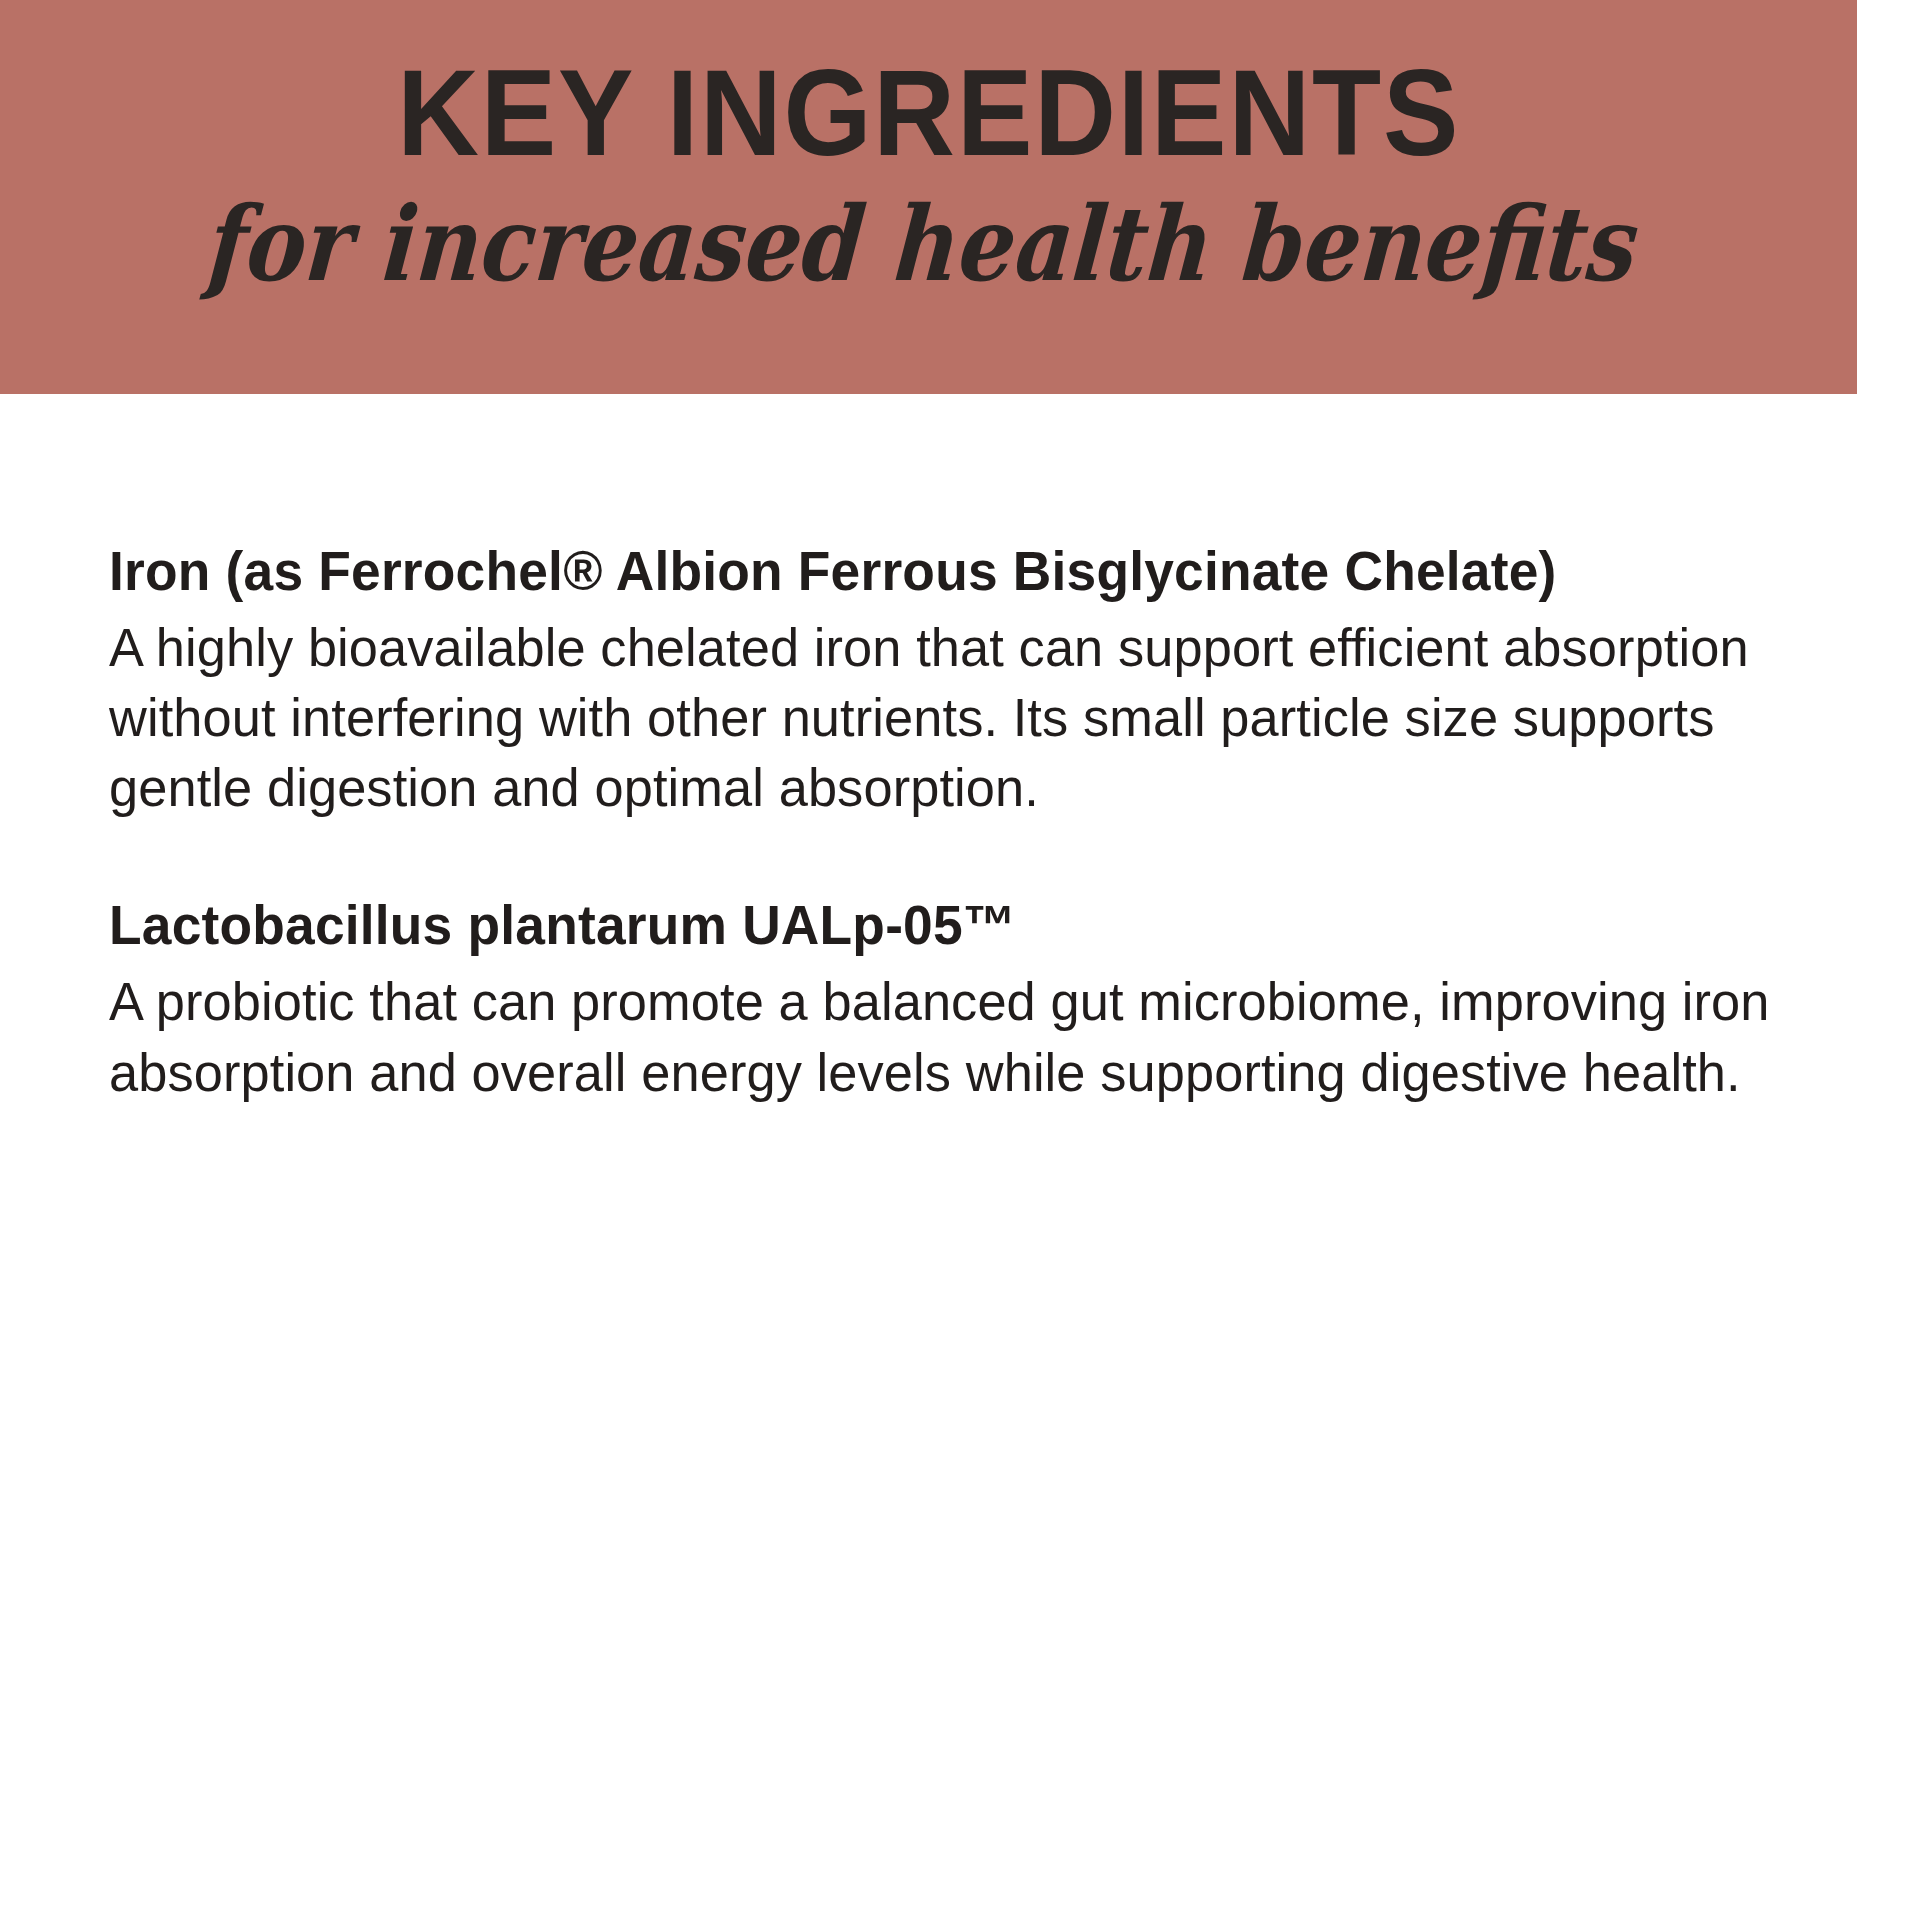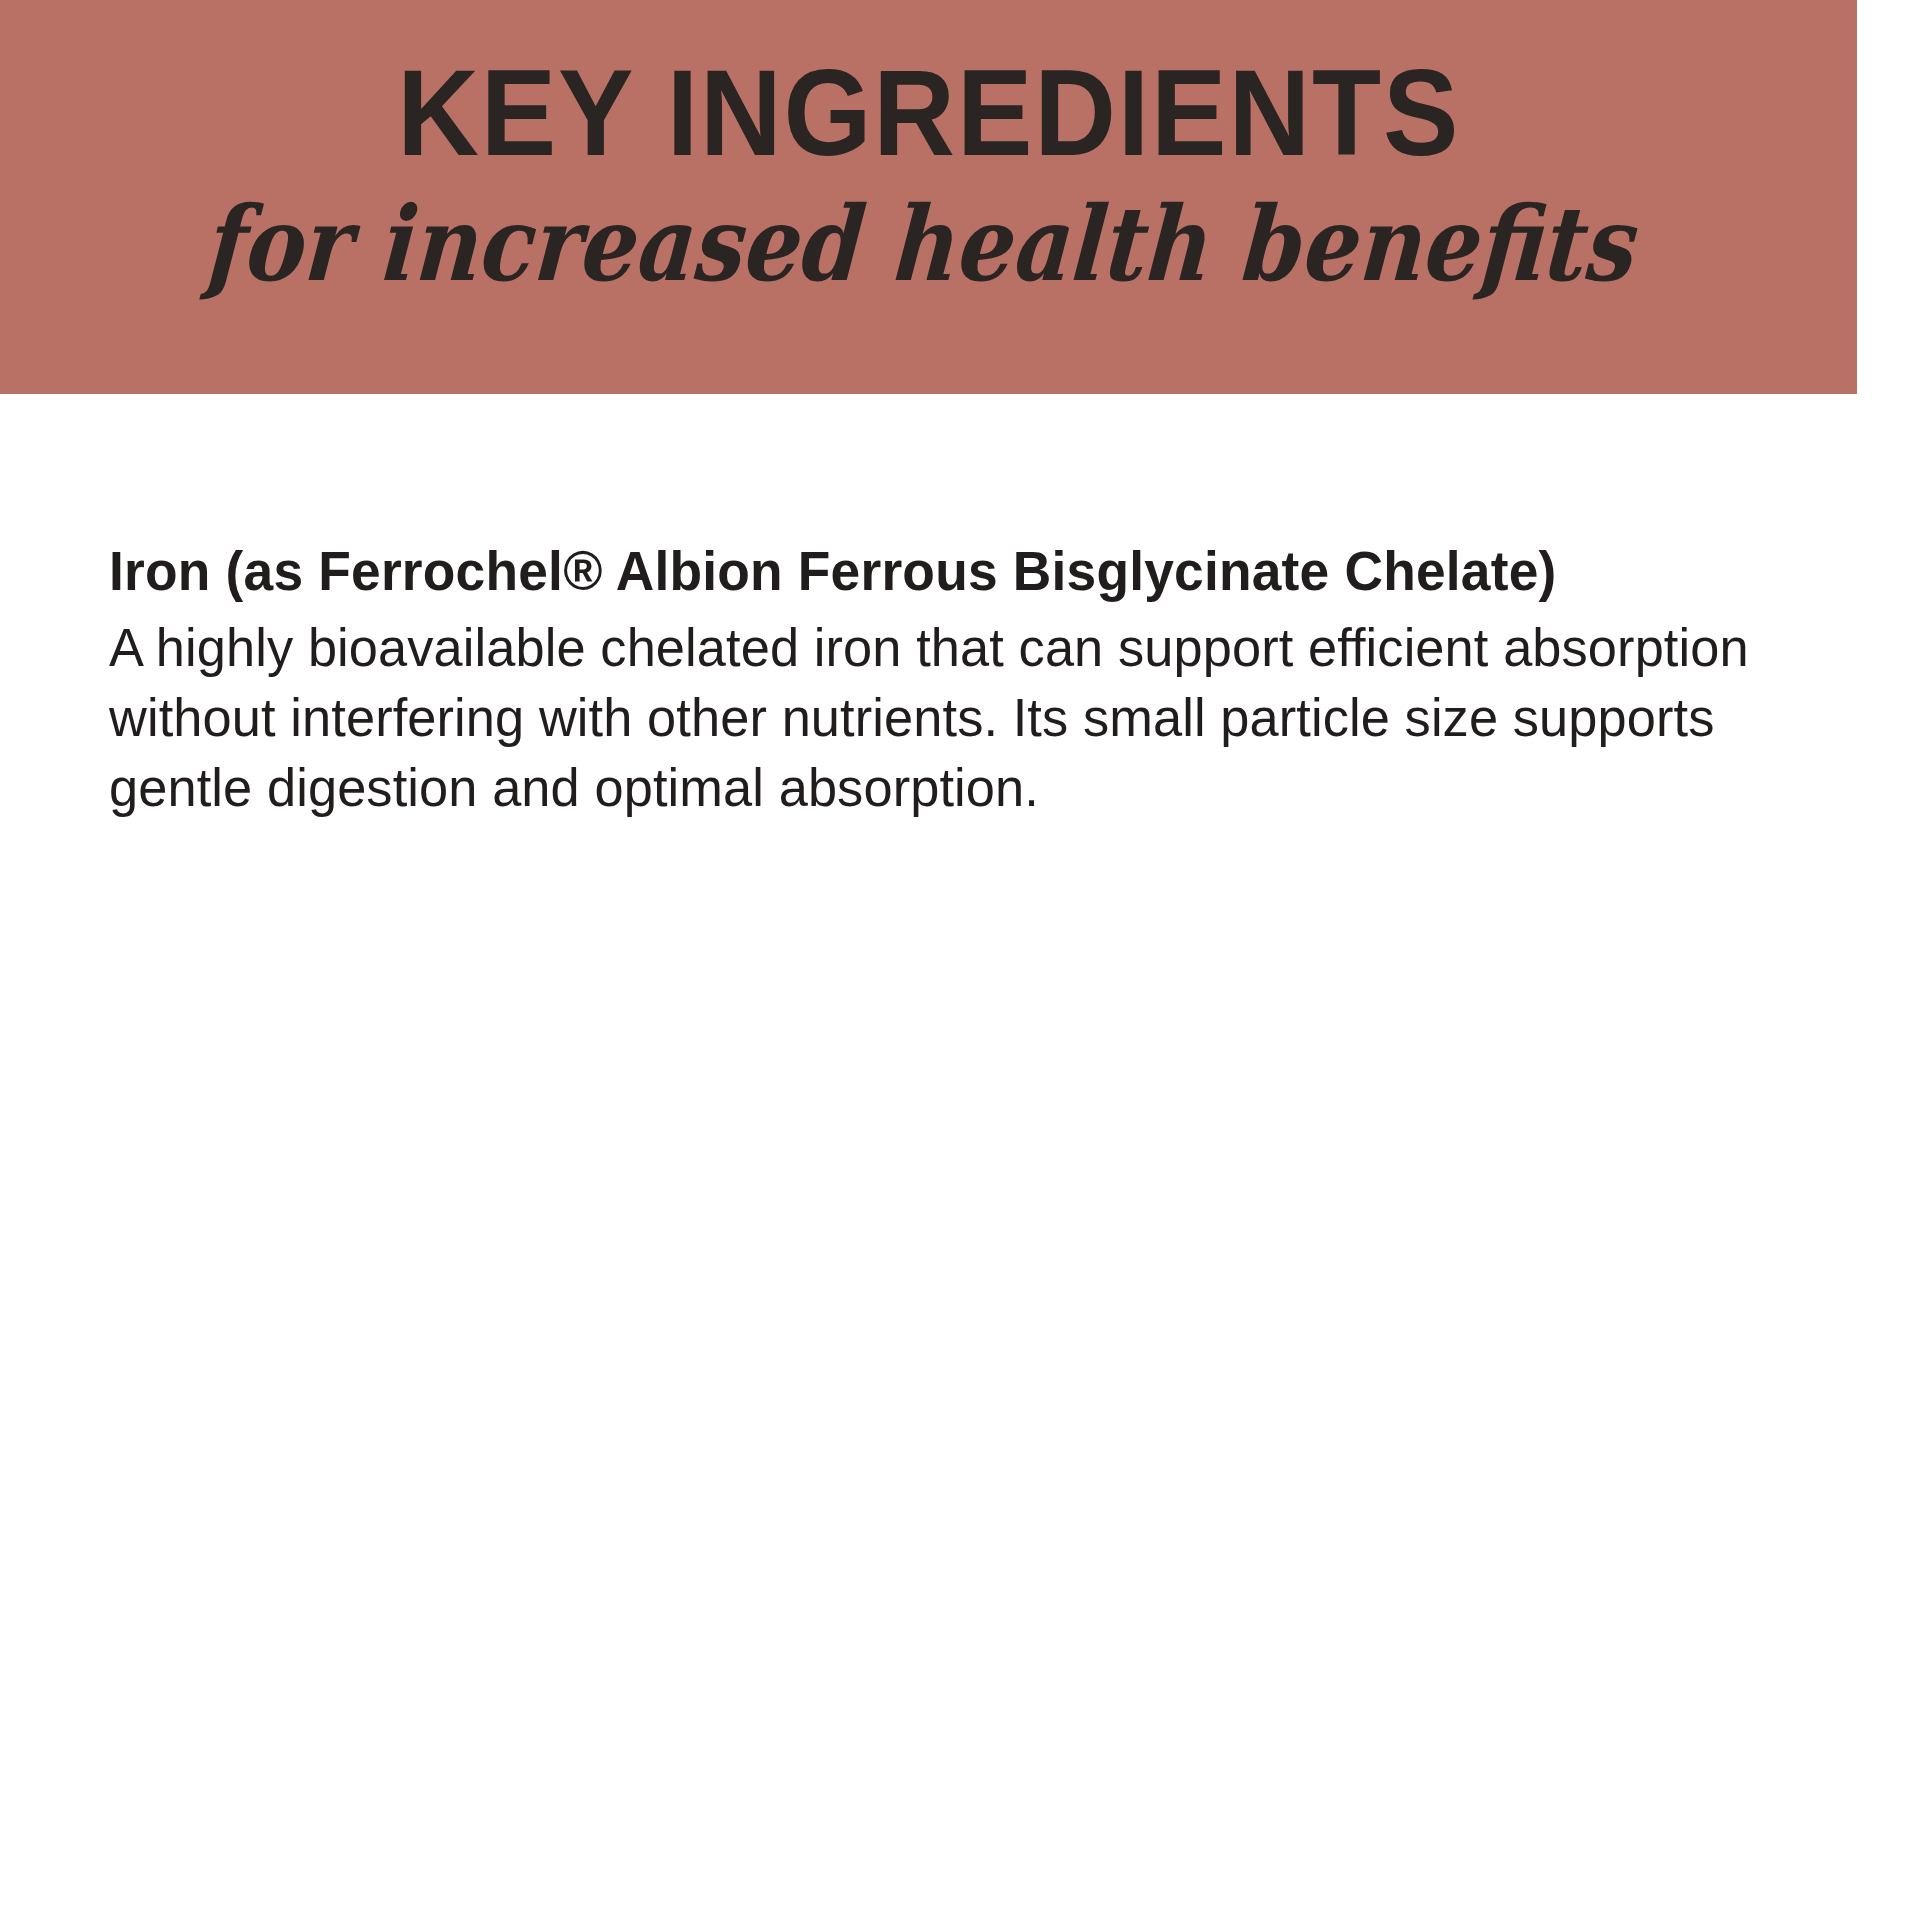--- a/index.html
+++ b/index.html
@@ -116,18 +116,22 @@
     <div class="header-subtitle" style="color: rgb(42, 37, 35);">for increased health benefits</div>
   </div>
 
   <div class="content">
 
     <div class="ingredient-block">
       <div class="ingredient-name" style="color: rgb(33, 29, 28);">Iron (as Ferrochel® Albion Ferrous Bisglycinate Chelate)</div>
       <div class="ingredient-desc" style="color: rgb(33, 29, 28);">A highly bioavailable chelated iron that can support efficient absorption without interfering with other nutrients. Its small particle size supports gentle digestion and optimal absorption.</div>
     </div>
 
+    <div class="ingredient-block">
+      <div class="ingredient-name" style="color: rgb(33, 29, 28);">Lactobacillus plantarum UALp-05™</div>
+      <div class="ingredient-desc" style="color: rgb(33, 29, 28);">A probiotic that can promote a balanced gut microbiome, improving iron absorption and overall energy levels while supporting digestive health.</div>
+    </div>
 
 
   </div>
 
 </div>
 
 
 </body></html>

